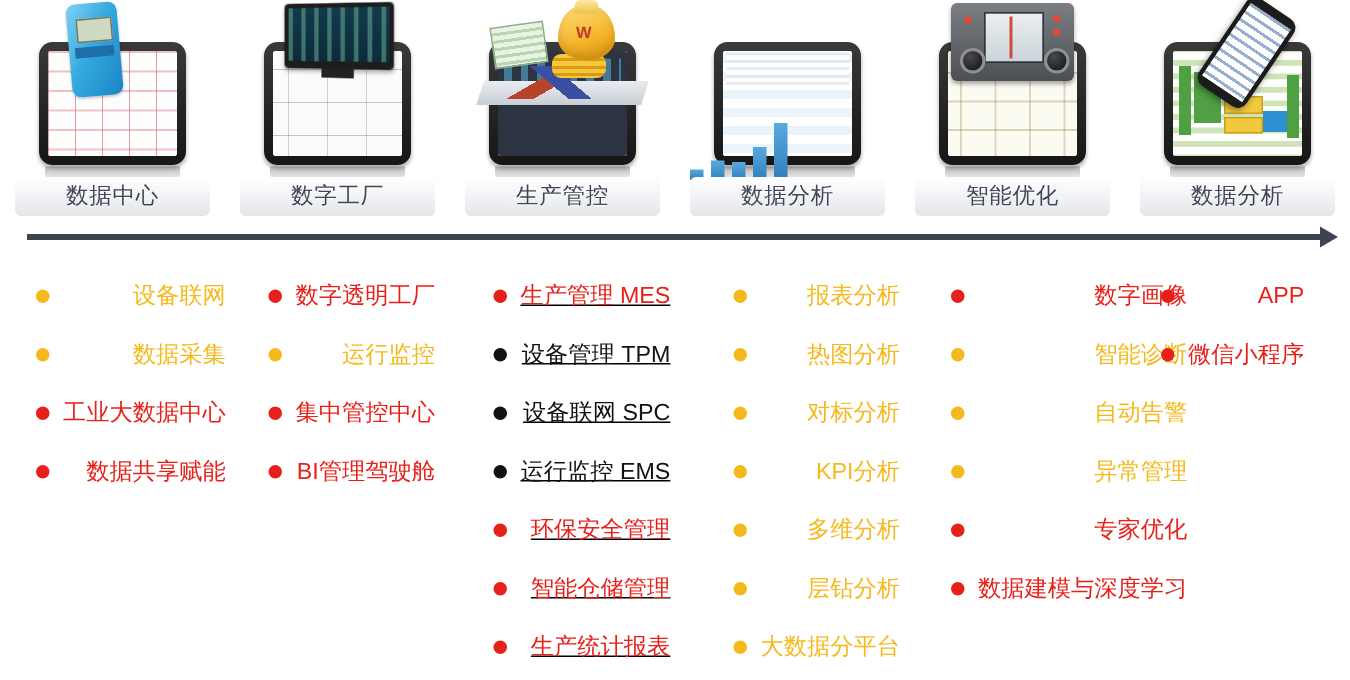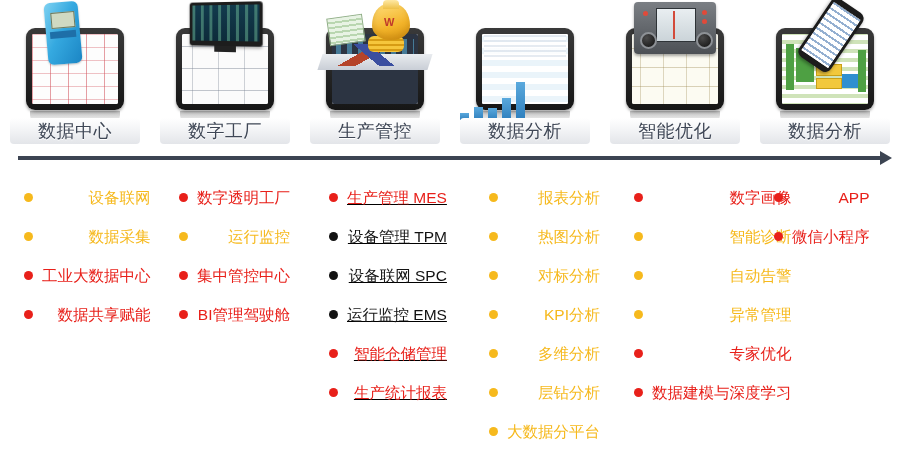--- a/index.html
+++ b/index.html
@@ -71,21 +71,21 @@
     top: 118px;
     width: 130px;
     height: 26px;
     border-radius: 4px;
     background: linear-gradient(180deg,#ffffff 0%, #f3f4f6 45%, #e3e5e9 100%);
   }
   .cap-text {
     position: absolute;
     left: 0; top: 119px;
     width: 150px;
-    font-size: 18px;
+    font-size: 15px;
     letter-spacing: .5px;
     color: #3f4756;
     line-height: 24px;
     text-shadow: 0 1px 0 #ffffff;
   }
 
   
   .blueprint {
     position: absolute; inset: 0;
     background:
@@ -437,20 +437,21 @@
       <div class="list-item c-red"><span class="bullet"></span><span>数字透明工厂</span></div>
       <div class="list-item c-orange"><span class="bullet"></span><span>运行监控</span></div>
       <div class="list-item c-red"><span class="bullet"></span><span>集中管控中心</span></div>
       <div class="list-item c-red"><span class="bullet"></span><span>BI管理驾驶舱</span></div>
     </div>
     <div class="list-col" style="left: 329px; text-decoration: underline;">
       <div class="list-item c-red"><span class="bullet"></span><span>生产管理 MES</span></div>
       <div class="list-item c-black"><span class="bullet"></span><span>设备管理 TPM</span></div>
       <div class="list-item c-black"><span class="bullet"></span><span>设备联网 SPC</span></div>
       <div class="list-item c-black"><span class="bullet"></span><span>运行监控 EMS</span></div>
+      <div class="list-item c-red"><span class="bullet"></span><span>环保安全管理</span></div>
       <div class="list-item c-red"><span class="bullet"></span><span>智能仓储管理</span></div>
       <div class="list-item c-red"><span class="bullet"></span><span>生产统计报表</span></div>
     </div>
     <div class="list-col" style="left: 489px;">
       <div class="list-item c-orange"><span class="bullet"></span><span>报表分析</span></div>
       <div class="list-item c-orange"><span class="bullet"></span><span>热图分析</span></div>
       <div class="list-item c-orange"><span class="bullet"></span><span>对标分析</span></div>
       <div class="list-item c-orange"><span class="bullet"></span><span>KPI分析</span></div>
       <div class="list-item c-orange"><span class="bullet"></span><span>多维分析</span></div>
       <div class="list-item c-orange"><span class="bullet"></span><span>层钻分析</span></div>

